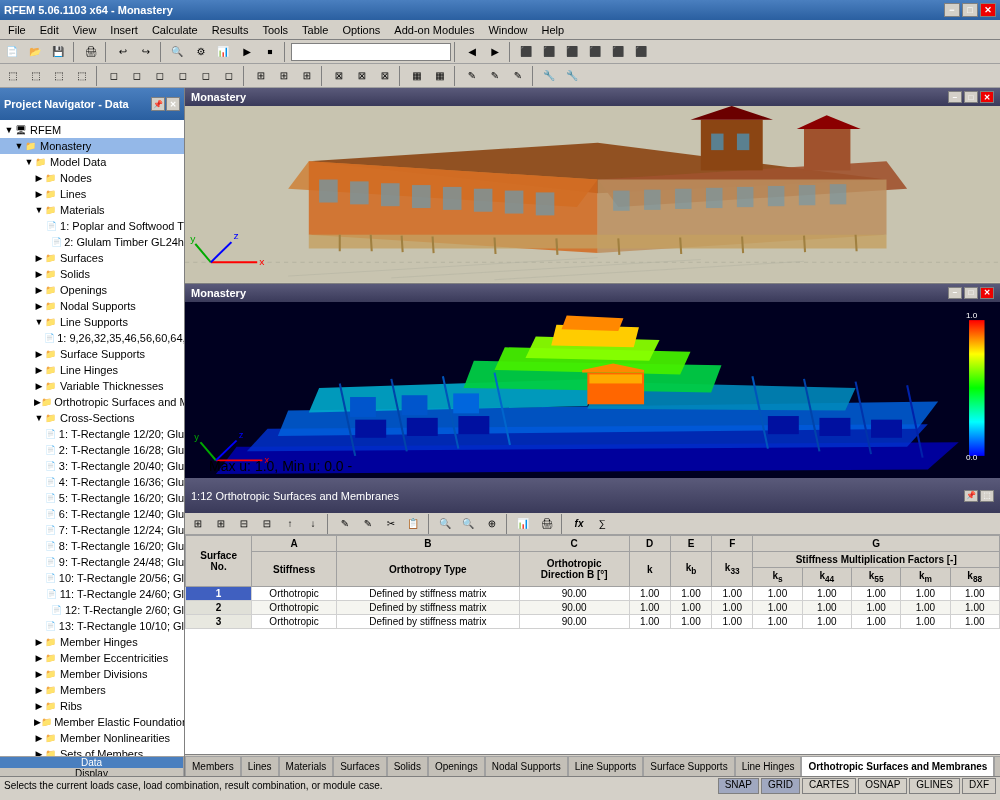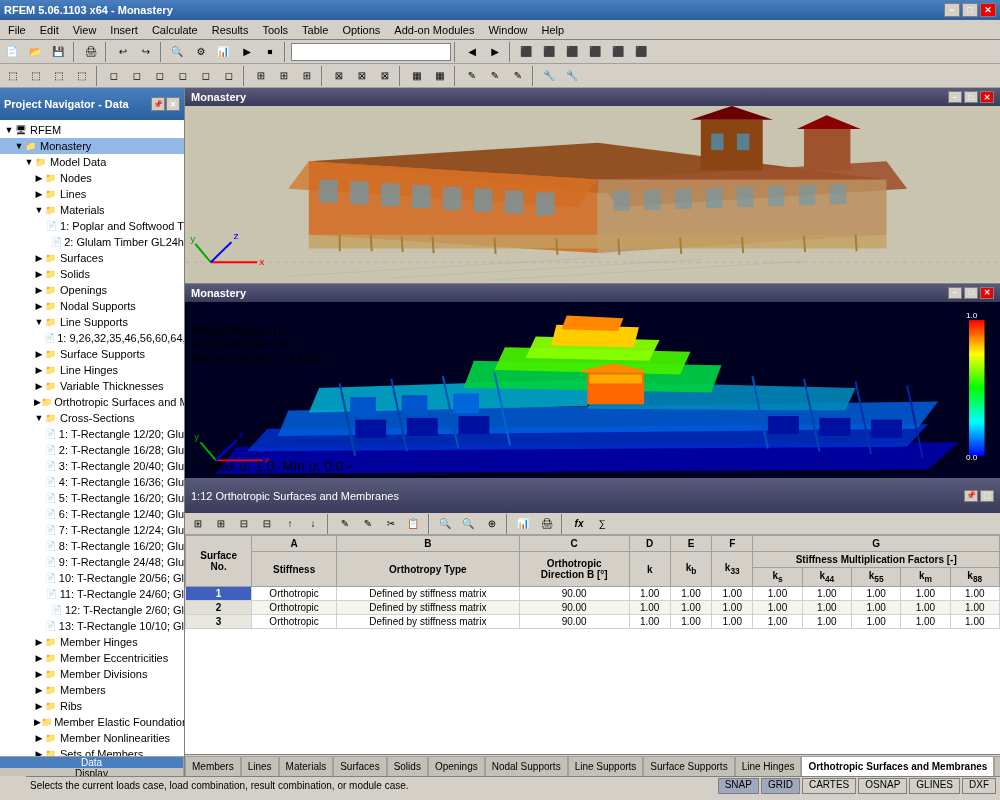--- a/index.html
+++ b/index.html
@@ -295,21 +295,20 @@
     .status-bar {
       height: 18px;
       background: #d4d0c8;
       border-top: 1px solid #808080;
       display: flex;
       align-items: center;
       padding: 0 4px;
       font-size: 10px;
       gap: 8px;
       justify-content: space-between;
-      margin-left: 26px;
     }
     .status-btns { display: flex; gap: 2px; }
     .status-btn {
       height: 16px;
       padding: 0 6px;
       background: #d4d0c8;
       border: 1px solid #808080;
       font-size: 10px;
       cursor: pointer;
     }
@@ -786,25 +785,20 @@
       <div class="viewport">
         <div class="viewport-titlebar">
           <span>Monastery</span>
           <div class="vp-controls">
             <div class="vp-btn">−</div>
             <div class="vp-btn">□</div>
             <div class="vp-btn close">✕</div>
           </div>
         </div>
         <div class="vp-bottom-content">
-          <div class="vp-annotation">
-            <div>Natural Vibration  u [-]</div>
-            <div>RF-DYNAM CA1 - dir x</div>
-            <div>Normal mode No. 2 - 4.42 Hz</div>
-          </div>
           <div class="vp-annotation-bottom">
             <div>Max u: 1.0,  Min u: 0.0 -</div>
           </div>
 
           <svg class="vibration-svg" viewBox="0 0 790 195" preserveAspectRatio="none">
             <rect width="790" height="195" fill="#000020"></rect>
 
             <polygon points="50,160 750,155 720,185 30,190" fill="#0000aa" opacity="0.9"></polygon>
 
             <polygon points="80,140 720,135 700,160 60,165" fill="#0030cc" opacity="0.85"></polygon>

